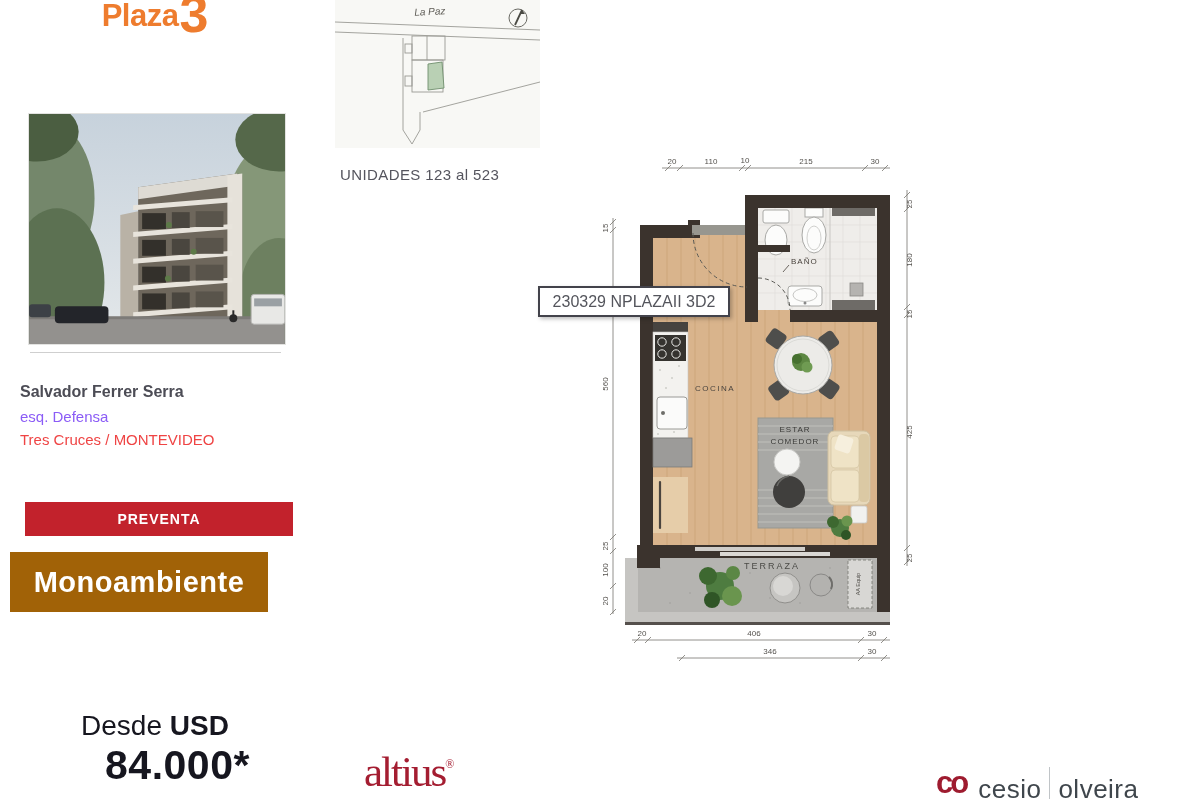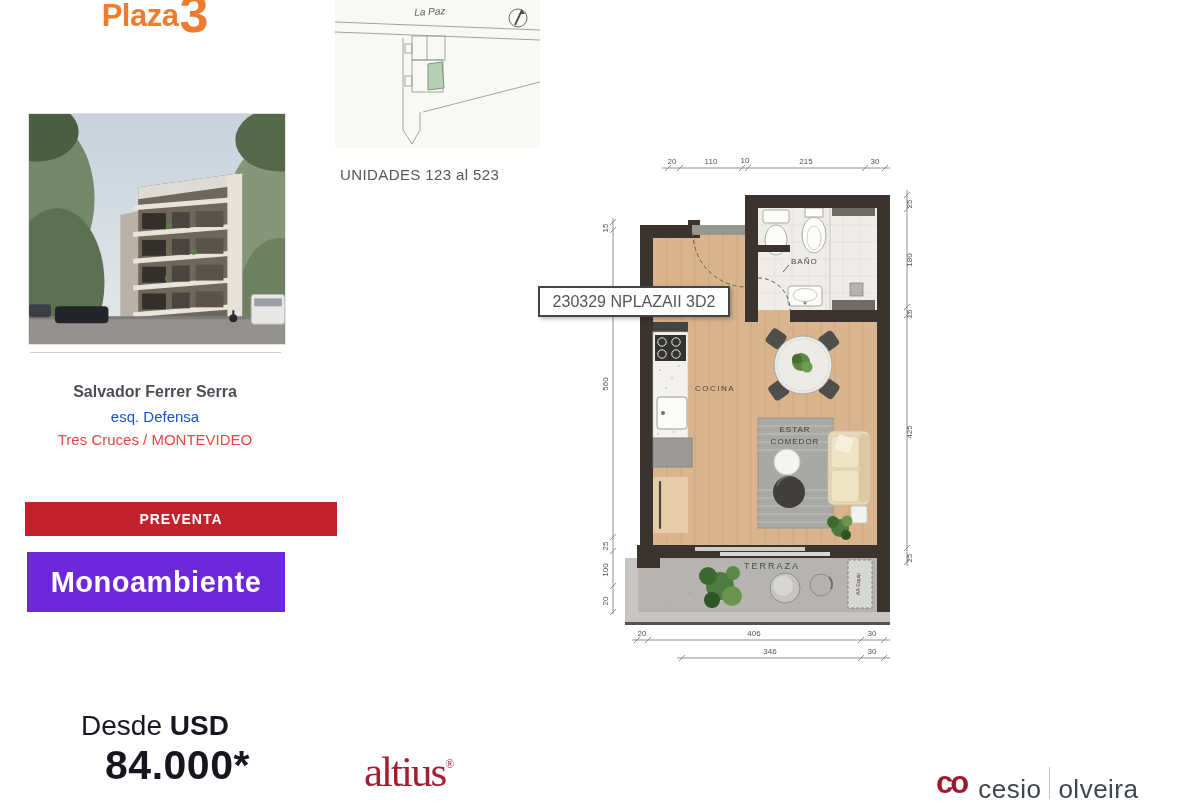--- a/index.html
+++ b/index.html
@@ -6,27 +6,27 @@
   #page{position:relative;width:1200px;height:801px;background:#fff;overflow:hidden;
         font-family:"Liberation Sans",sans-serif;color:#333;}
   .abs{position:absolute;}
   svg{display:block;font-family:inherit;}
   
   #brand-logo{left:0;top:-16px;width:310px;text-align:center;color:#ee7c2e;white-space:nowrap;}
   #brand-logo .word{font-size:31px;font-weight:800;letter-spacing:-0.5px;vertical-align:baseline;}
   #brand-logo .num{font-size:52px;font-weight:800;margin-left:1px;vertical-align:-6px;}
   #photo-frame{left:28px;top:113px;width:258px;height:232px;border:1px solid #e3e3e1;box-sizing:border-box;}
   #divider{left:30px;top:352px;width:251px;height:1px;background:#cfcfcf;}
-  .addr{left:0;width:310px;text-align:center;}
+  .addr{left:0;width:310px;text-align:left;padding-left:20px;}
   #addr1{top:383px;font-size:16px;font-weight:bold;color:#4c4c55;}
-  #addr2{top:408px;font-size:15px;color:#1d4ed8;}
+  #addr2{top:408px;font-size:15px;color:#8b5cf6;}
   #addr3{top:431px;font-size:15px;color:#ef4444;}
-  #preventa{left:25px;top:502px;width:312px;height:34px;background:#c2222c;color:#fff;
+  #preventa{left:25px;top:502px;width:268px;height:34px;background:#c2222c;color:#fff;
             font-size:14px;font-weight:bold;letter-spacing:1px;display:flex;align-items:center;justify-content:center;}
-  #unit-type{left:27px;top:552px;width:258px;height:60px;background:#6d28d9;color:#fff;
+  #unit-type{left:10px;top:552px;width:258px;height:60px;background:#a16207;color:#fff;
              font-size:29px;font-weight:800;letter-spacing:0.5px;display:flex;align-items:center;justify-content:center;}
   #price{left:0;top:670px;width:310px;text-align:center;color:#16161f;line-height:1.15;margin-top:40px;}
   #price .l1{font-size:28px;font-weight:500;}
   #price .l1 b{font-weight:800;}
   #price .l2{font-size:41px;font-weight:800;letter-spacing:0.5px;padding-left:45px;}
   
   #site-plan{left:335px;top:0;width:205px;height:148px;}
   #units-caption{left:340px;top:166px;font-size:15px;font-weight:500;color:#55555e;letter-spacing:0.4px;}
   
   #floor-plan{left:600px;top:148px;width:340px;height:530px;}

